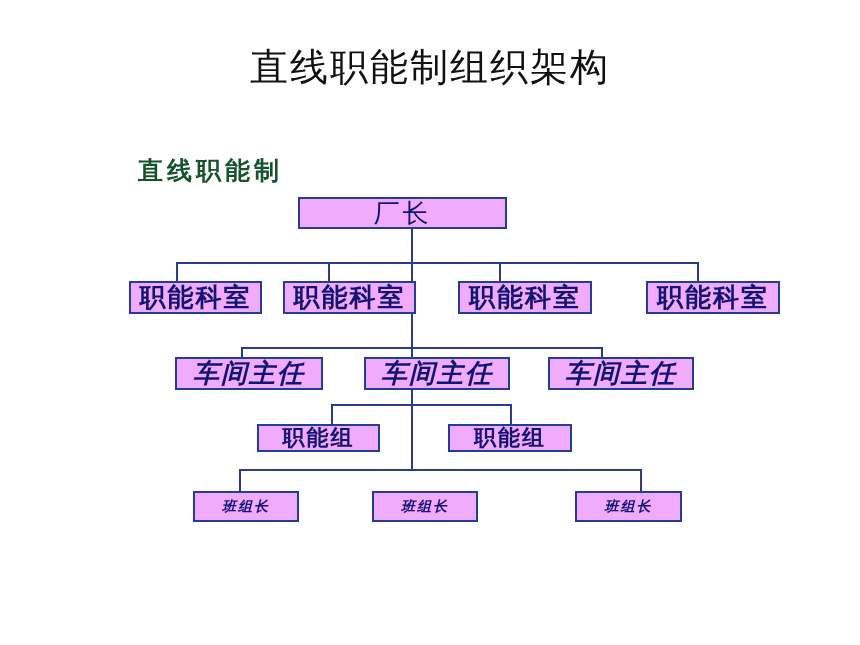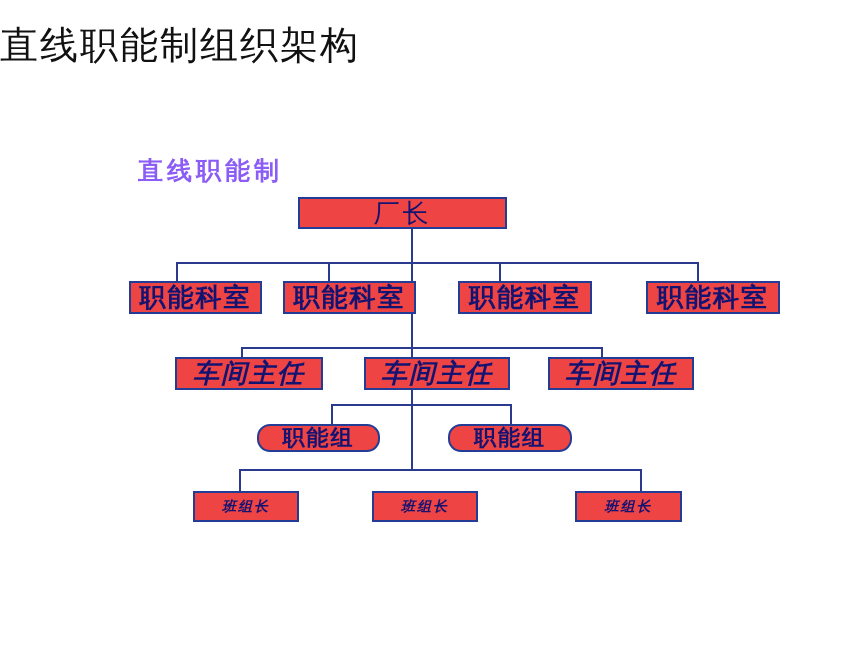--- a/index.html
+++ b/index.html
@@ -2,40 +2,40 @@
 <html><head>
 <meta charset="utf-8">
 <style>
   html,body { margin:0; padding:0; background:#ffffff; }
   .stage {
     position:relative; width:860px; height:645px; background:#ffffff;
     overflow:hidden;
     font-family:"Liberation Sans","DejaVu Sans",sans-serif;
   }
   .page-title {
-    position:absolute; left:0; top:20px; width:860px; text-align:left;
+    position:absolute; left:0; top:42px; width:860px; text-align:center;
     font-family:"Liberation Serif","DejaVu Serif",serif;
     font-size:38px; line-height:50px; color:#111111; letter-spacing:2px;
     white-space:nowrap;
   }
   .diagram-label {
     position:absolute; left:138px; top:155px;
     font-size:25px; line-height:30px; font-weight:bold;
-    color:#8b5cf6; letter-spacing:4px; white-space:nowrap;
+    color:#14532d; letter-spacing:4px; white-space:nowrap;
   }
   .node {
     position:absolute; box-sizing:border-box;
-    background:#ef4444; border:2px solid #233D96; color:#131372;
+    background:#f0abfc; border:2px solid #233D96; color:#131372;
     display:flex; align-items:center; justify-content:center;
     font-weight:bold; letter-spacing:2px; white-space:nowrap;
   }
   .lv1 { font-size:26px; font-weight:400; letter-spacing:3px; }
   .lv2 { font-size:26px;margin-left:20px; }
   .lv3 { font-size:26px; font-style:italic;margin-left:13px; }
-  .lv4 { font-size:22px;border-radius:13px; }
+  .lv4 { font-size:22px; }
   .lv5 { font-size:14px; font-style:italic; }
   .line { position:absolute; background:#2A3B8F; }
 </style>
 </head>
 <body>
 
 <div class="stage">
 
   <div class="page-title">直线职能制组织架构</div>
 

